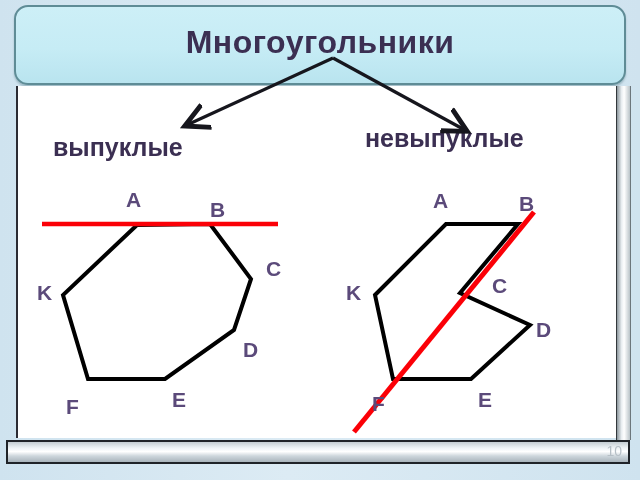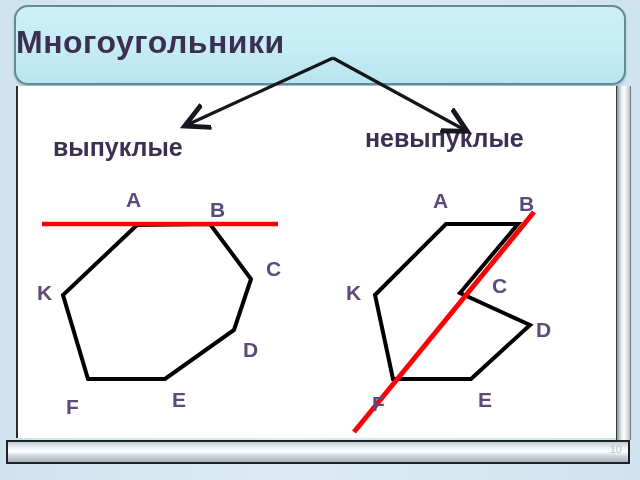--- a/index.html
+++ b/index.html
@@ -28,20 +28,21 @@
     top: 5px;
     width: 612px;
     height: 80px;
     box-sizing: border-box;
     border: 2px solid #5f8c96;
     border-radius: 14px;
     background: linear-gradient(to bottom, #cdeff7 0%, #c6ecf5 55%, #b9e4ef 100%);
     box-shadow: 0 2px 2px rgba(70,110,120,0.35);
     display: flex;
     align-items: center;
+    justify-content: center;
   }
   #title-text {
     font-size: 32px;
     font-weight: bold;
     color: #3b2f52;
     letter-spacing: 0.5px;
     line-height: 1;
     margin-top: -6px;
     white-space: nowrap;
   }
@@ -80,21 +81,21 @@
     box-sizing: border-box;
     border: 2px solid #1f2328;
     background: linear-gradient(to bottom, #c3ccd2 0%, #eef3f6 30%, #ffffff 48%, #cdd6dc 70%, #a9b4bb 100%);
   }
 
   
   #page-number {
     position: absolute;
     right: 18px;
     top: 443px;
-    font-size: 11px;
+    font-size: 14px;
     color: #b6bfc6;
   }
 
   
   .section-label {
     position: absolute;
     font-size: 25px;
     font-weight: bold;
     color: #3b2f52;
     white-space: nowrap;

